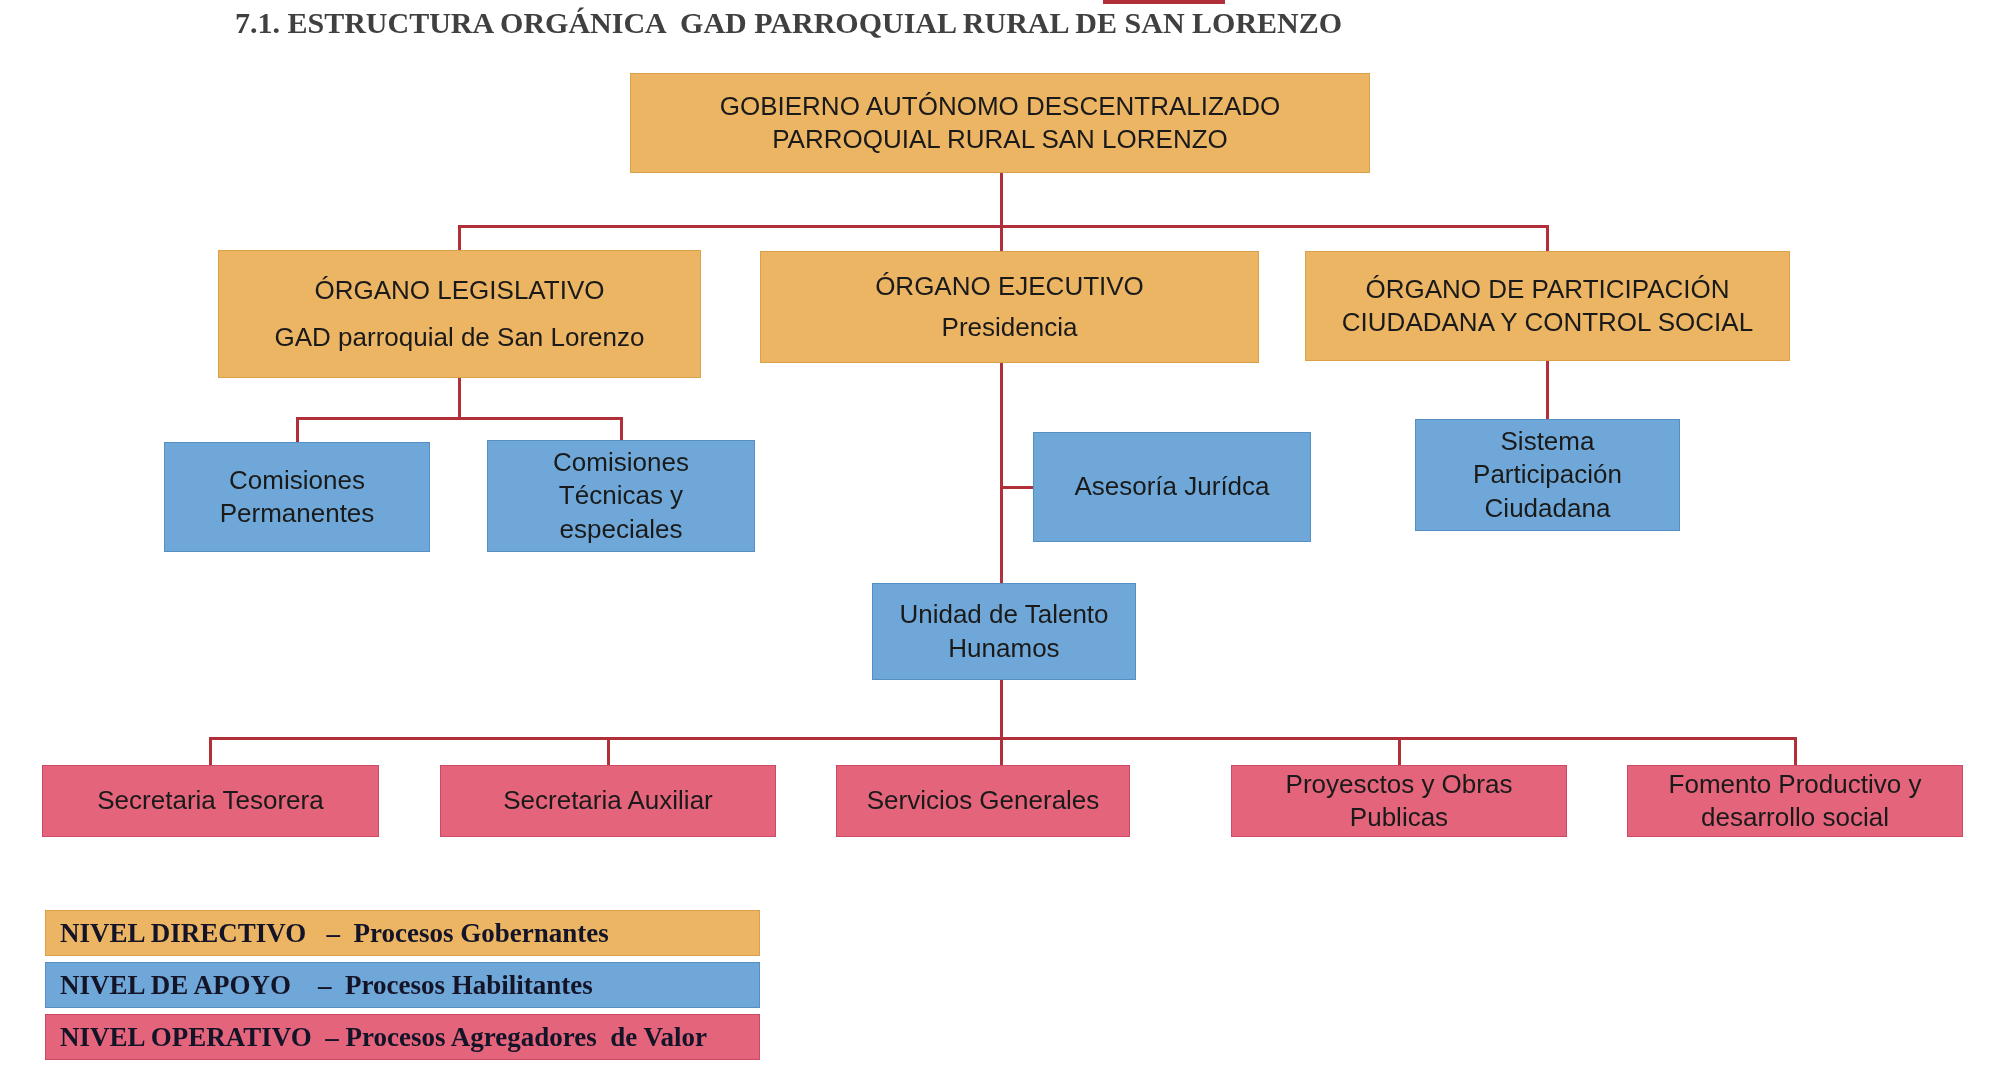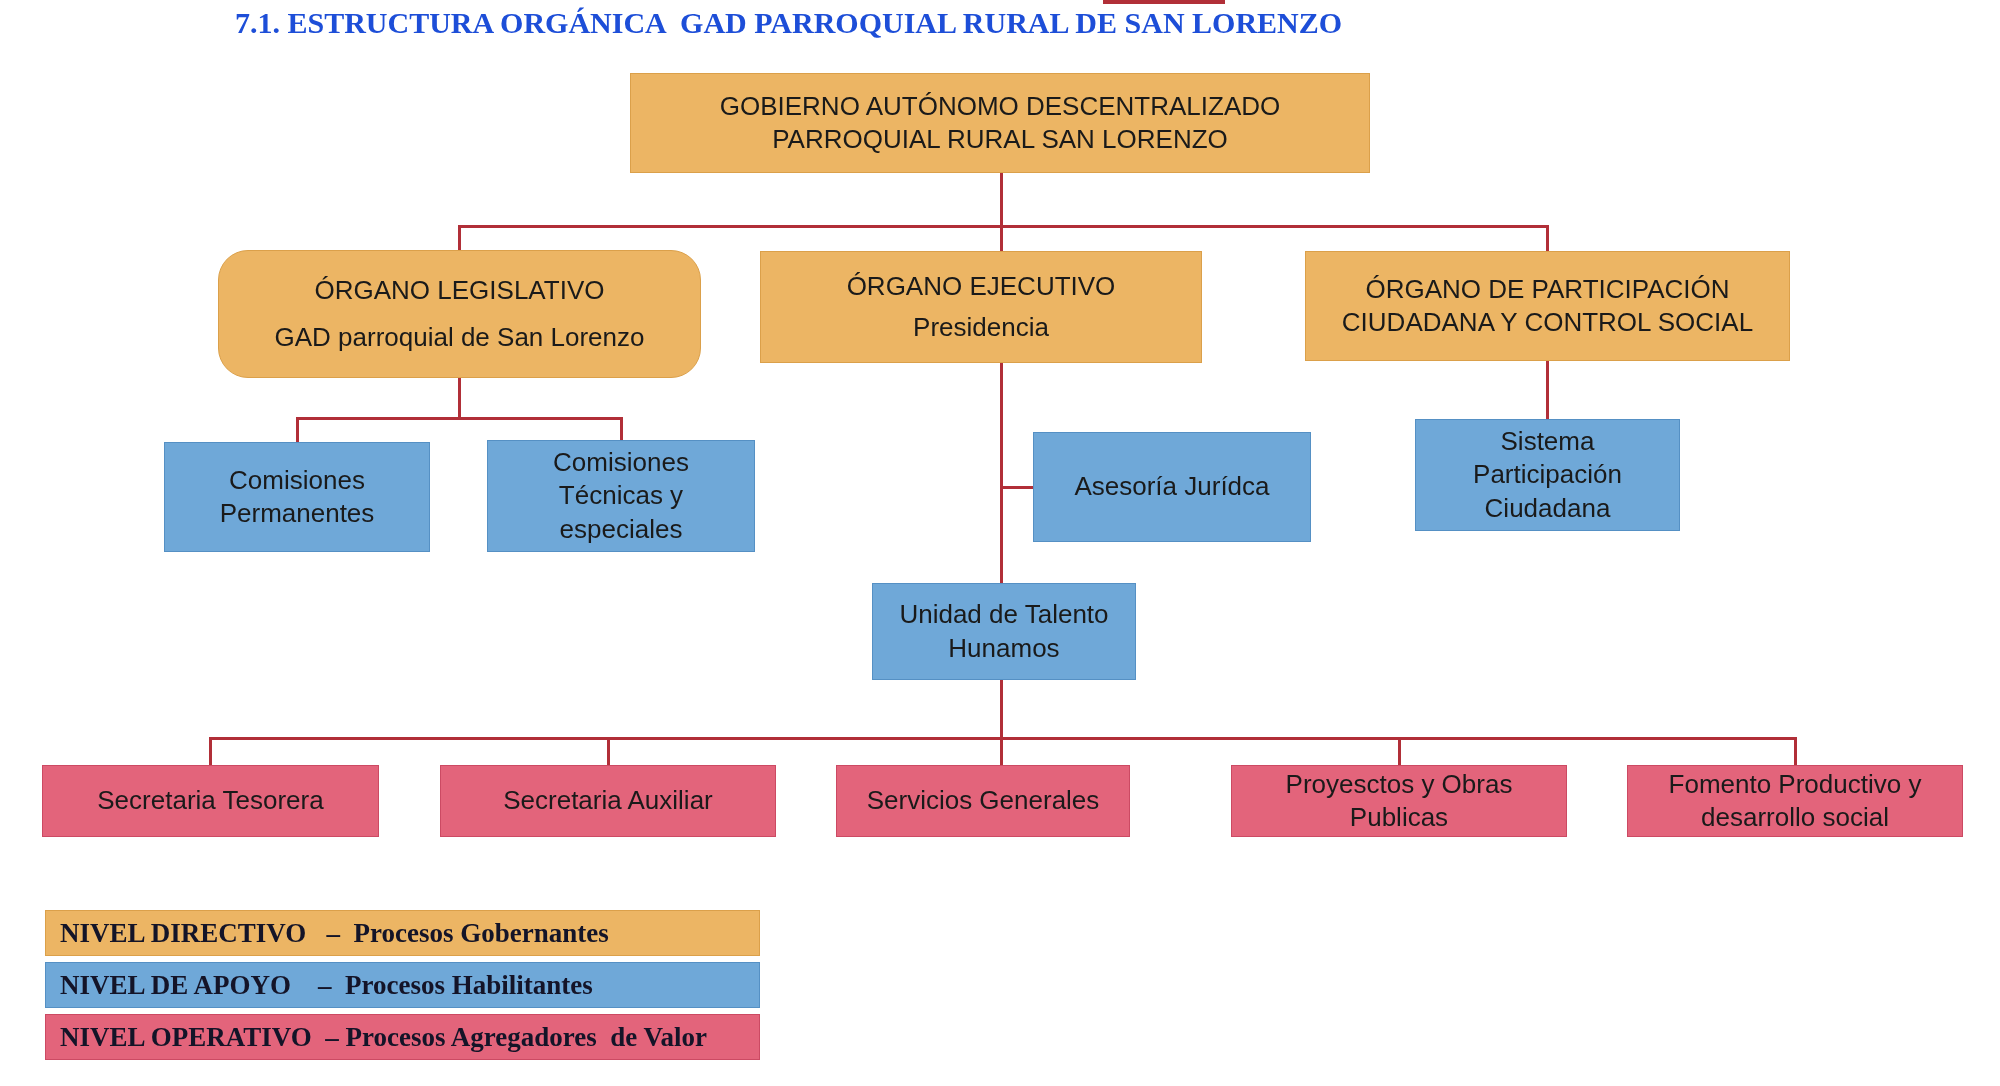--- a/index.html
+++ b/index.html
@@ -21,21 +21,21 @@
     overflow: hidden;
     font-family: "Liberation Sans", sans-serif;
   }
   .page-title {
     position: absolute;
     left: 235px;
     top: 6px;
     font-family: "Liberation Serif", serif;
     font-weight: bold;
     font-size: 30px;
-    color: #1d4ed8;
+    color: #404040;
     white-space: pre;
   }
   .top-rule {
     position: absolute;
     left: 1103px;
     top: 0;
     width: 122px;
     height: 4px;
     background: var(--line);
   }
@@ -106,26 +106,26 @@
   <div class="line h" style="left:209px;top:737px;width:1587px;"></div>
   <div class="line v" style="left:209px;top:737px;height:30px;"></div>
   <div class="line v" style="left:607px;top:737px;height:30px;"></div>
   <div class="line v" style="left:1000px;top:737px;height:30px;"></div>
   <div class="line v" style="left:1398px;top:737px;height:30px;"></div>
   <div class="line v" style="left:1794px;top:737px;height:30px;"></div>
 
   <div class="box lvl-directive" style="left:630px;top:73px;width:740px;height:100px;">GOBIERNO AUTÓNOMO DESCENTRALIZADO
 PARROQUIAL RURAL SAN LORENZO</div>
 
-  <div class="box lvl-directive" style="left:218px;top:250px;width:483px;height:128px;border-radius:30px;">
+  <div class="box lvl-directive" style="left:218px;top:250px;width:483px;height:128px;">
     <div class="box-title">ÓRGANO LEGISLATIVO</div>
     <div class="box-sub">GAD parroquial de San Lorenzo</div>
   </div>
 
-  <div class="box lvl-directive" style="left:760px;top:251px;width:442px;height:112px;">
+  <div class="box lvl-directive" style="left:760px;top:251px;width:499px;height:112px;">
     <div class="box-title">ÓRGANO EJECUTIVO</div>
     <div class="box-sub" style="margin-top:8px;">Presidencia</div>
   </div>
 
   <div class="box lvl-directive" style="left:1305px;top:251px;width:485px;height:110px;">ÓRGANO DE PARTICIPACIÓN
 CIUDADANA Y CONTROL SOCIAL</div>
 
   <div class="box lvl-support" style="left:164px;top:442px;width:266px;height:110px;">Comisiones
 Permanentes</div>
 

